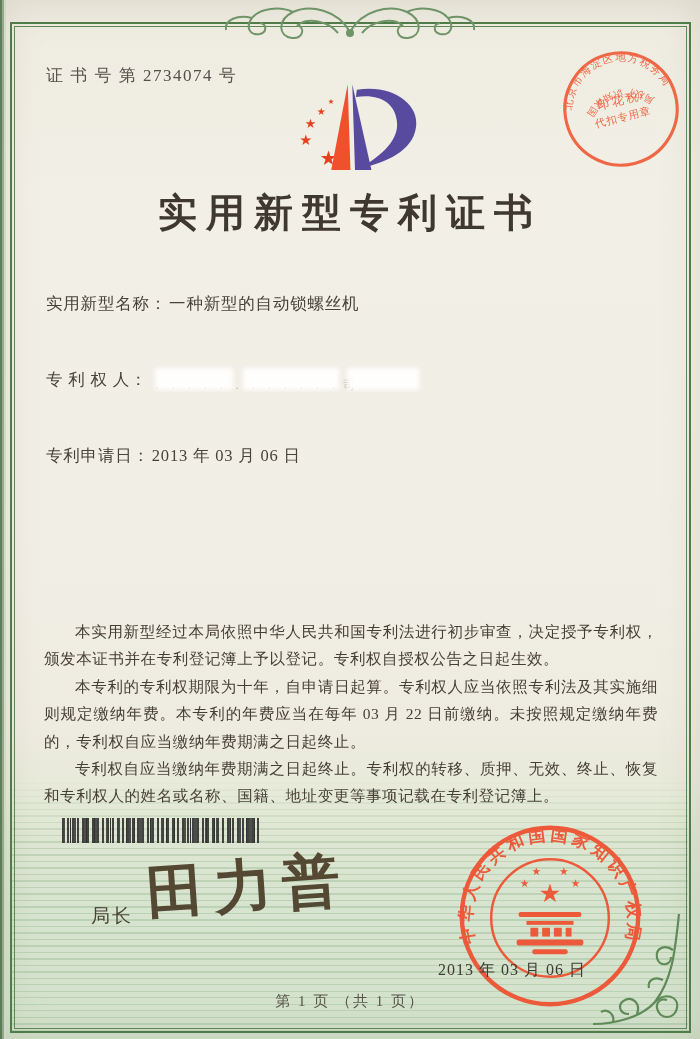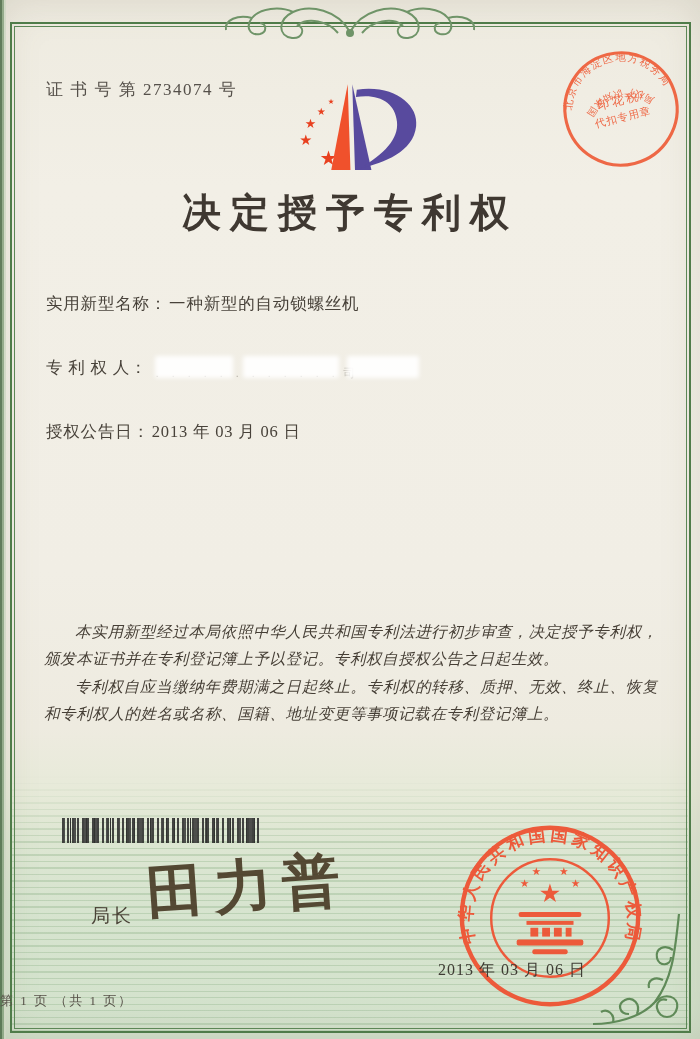--- a/index.html
+++ b/index.html
@@ -27,68 +27,68 @@
     mask-image:linear-gradient(180deg,transparent 0,#000 70px);
   }
   
   .frame{position:absolute;left:10px;top:22px;right:9px;bottom:6px;
     border:2.5px solid #4f7c49;pointer-events:none;}
   .frame::before{content:"";position:absolute;inset:2px;border:1px solid #5c8756;}
   
   .top-flourish{position:absolute;left:190px;top:0;width:320px;height:46px;}
   .corner-flourish{position:absolute;right:13px;bottom:9px;width:100px;height:120px;}
   
-  .cert-no{position:absolute;left:46px;top:78px;font-size:17px;color:#55504a;
+  .cert-no{position:absolute;left:46px;top:64px;font-size:17px;color:#55504a;
     letter-spacing:1.5px;text-align:right;}
   
   .logo{position:absolute;left:282px;top:78px;width:146px;height:102px;}
   
   .tax-stamp{position:absolute;left:552px;top:40px;width:138px;height:138px;
     transform:rotate(-14deg);opacity:.9;}
   
   .title{position:absolute;left:0;right:0;top:186px;text-align:center;
     font-size:39px;font-weight:bold;color:#3f3831;letter-spacing:9px;}
   
   .fields{position:absolute;left:46px;right:40px;top:293px;display:flex;
-    flex-direction:column;gap:41px;font-size:16.5px;color:#48423a;}
+    flex-direction:column;gap:53px;font-size:16.5px;color:#48423a;}
   .field{height:23px;white-space:nowrap;position:relative;letter-spacing:.8px;}
   .field .val{margin-left:2px;}
   .redact-wrap{display:inline-block;position:relative;vertical-align:middle;
     width:300px;height:22px;margin-left:4px;}
   .redact-dots{position:absolute;left:0;top:7px;font-size:12px;color:rgba(110,105,95,.38);
     letter-spacing:4px;}
   .redact-box{position:absolute;top:-2px;height:22px;background:rgba(255,255,255,.92);
     filter:blur(2.2px);border-radius:2px;}
   .rb1{left:4px;width:78px;}
   .rb2{left:92px;width:96px;}
   .rb3{left:196px;width:72px;}
   
   .paras{position:absolute;left:44px;right:42px;top:618px;font-size:15.5px;
     line-height:27.4px;color:#463f36;text-align:justify;letter-spacing:.6px;}
-  .paras p{margin:0;text-indent:2em;font-style:italic;}
+  .paras p{margin:0;text-indent:2em;}
   
   .barcode{position:absolute;left:62px;top:818px;width:198px;height:25px;opacity:.88;
     background:
       repeating-linear-gradient(90deg,#2d2d2d 0 2px,rgba(0,0,0,0) 2px 5px),
       repeating-linear-gradient(90deg,#1c1c1c 0 1px,rgba(0,0,0,0) 1px 8px),
       repeating-linear-gradient(90deg,#3a3a3a 0 3px,rgba(0,0,0,0) 3px 11px);}
   
   .signer-label{position:absolute;left:91px;top:903px;font-size:19px;color:#4a4337;
     letter-spacing:2px;}
   .signature{position:absolute;left:146px;top:848px;font-size:58px;color:#43341f;
     letter-spacing:10px;transform:rotate(-4deg);font-weight:bold;opacity:.88;
     font-family:"DejaVu Serif","Liberation Serif",serif;}
   
   .official-seal{position:absolute;left:452px;top:818px;width:196px;height:196px;
     opacity:.93;}
   .seal-date{position:absolute;left:438px;top:960px;font-size:16px;color:#3e3b33;
     letter-spacing:1px;z-index:5;}
   
-  .footer{position:absolute;left:0;right:0;top:992px;text-align:left;
-    font-size:13px;color:#58534a;letter-spacing:2px;}
+  .footer{position:absolute;left:0;right:0;top:992px;text-align:center;
+    font-size:15px;color:#58534a;letter-spacing:2px;}
   svg text{font-family:"DejaVu Sans","Liberation Sans",sans-serif;}
 </style>
 </head>
 <body>
 
 <div class="page">
 
   <div class="waves"></div>
   <div class="scan-edge"></div>
   <div class="frame"></div>
@@ -130,36 +130,37 @@
     <text font-size="11.5" fill="#ee5a35" letter-spacing="1.5">
       <textPath href="#tsTop" startOffset="50%" text-anchor="middle">北京市海淀区地方税务局</textPath>
     </text>
     <text font-size="10.5" fill="#ee5a35" letter-spacing="2">
       <textPath href="#tsBot" startOffset="50%" text-anchor="middle">局权产识知家国</textPath>
     </text>
     <text x="75" y="70" font-size="13" fill="#ee5a35" text-anchor="middle" letter-spacing="3">印花税</text>
     <text x="75" y="88" font-size="11.5" fill="#ee5a35" text-anchor="middle" letter-spacing="1">代扣专用章</text>
   </svg>
 
-  <div class="title">决定授予专利权</div>
+  <div class="title">实用新型专利证书</div>
 
   <div class="fields">
     <div class="field">
       <span>实用新型名称：</span><span class="val">一种新型的自动锁螺丝机</span>
     </div>
     <div class="field">
       <span>专 利 权 人：</span><span class="redact-wrap"><span class="redact-dots">．．．．．．．．．．．．司</span><span class="redact-box rb1"></span><span class="redact-box rb2"></span><span class="redact-box rb3"></span></span>
     </div>
     <div class="field">
-      <span>授权公告日：</span><span class="val">2013 年 03 月 06 日</span>
+      <span>专利申请日：</span><span class="val">2013 年 03 月 06 日</span>
     </div>
   </div>
 
   <div class="paras">
     <p>本实用新型经过本局依照中华人民共和国专利法进行初步审查，决定授予专利权，颁发本证书并在专利登记簿上予以登记。专利权自授权公告之日起生效。</p>
+    <p>本专利的专利权期限为十年，自申请日起算。专利权人应当依照专利法及其实施细则规定缴纳年费。本专利的年费应当在每年 03 月 22 日前缴纳。未按照规定缴纳年费的，专利权自应当缴纳年费期满之日起终止。</p>
     <p>专利权自应当缴纳年费期满之日起终止。专利权的转移、质押、无效、终止、恢复和专利权人的姓名或名称、国籍、地址变更等事项记载在专利登记簿上。</p>
   </div>
 
   <div class="barcode"></div>
 
   <div class="signer-label">局长</div>
   <div class="signature">田力普</div>
 
   <svg class="official-seal" viewBox="0 0 200 200">
     <defs>

